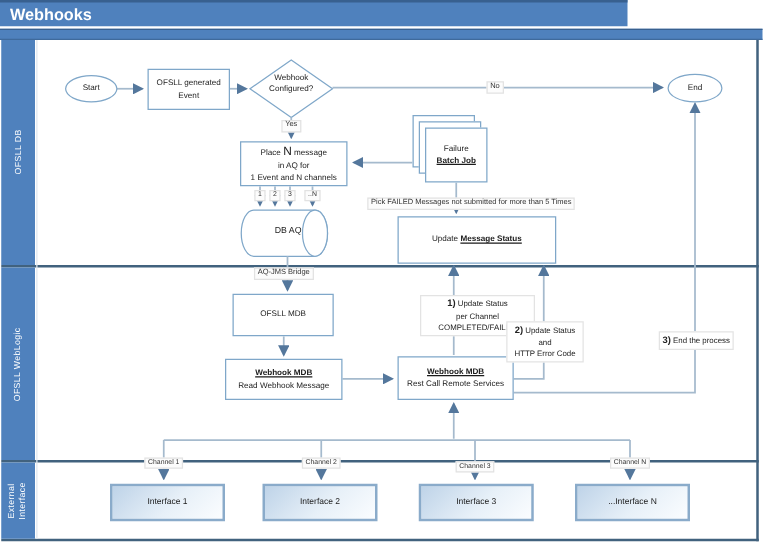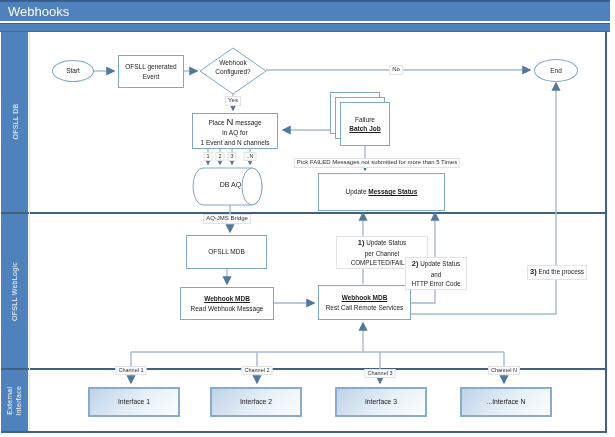--- a/index.html
+++ b/index.html
@@ -1,20 +1,20 @@
 <!DOCTYPE html>
 <html><head>
 <meta charset="utf-8">
 <style>
   html,body{margin:0;padding:0;background:#fff;}
   .stage{position:relative;width:615px;height:437px;background:#fff;overflow:hidden;
          font-family:"Liberation Sans",sans-serif;}
-  .titlebar{position:absolute;left:0;top:0;width:610px;height:21px;background:#4f81bd;
+  .titlebar{position:absolute;left:0;top:0;width:502px;height:21px;background:#4f81bd;
             border-top:2px solid #38608f;color:#fff;font-size:13px;display:flex;align-items:center;
-            padding-left:8px;box-sizing:border-box;z-index:6;}
+            padding-left:8px;box-sizing:border-box;z-index:6;font-weight:bold;}
   .titlestrip{position:absolute;left:0;top:23px;width:610px;height:7px;background:#4f81bd;
               border-top:1px solid #38608f;border-bottom:1px solid #3f6a9c;z-index:6;}
   .lane-col{position:absolute;left:1px;width:27px;background:#4f81bd;display:flex;
             align-items:center;justify-content:center;z-index:2;}
   .lane-col span{transform:rotate(-90deg);color:#fff;font-size:7px;white-space:nowrap;letter-spacing:.3px;}
   .lane-col.wrap span{white-space:normal;width:44px;text-align:center;line-height:1.25;}
   .hborder{position:absolute;left:1px;width:606px;height:2px;background:#41627e;z-index:1;}
   .vborder{position:absolute;width:2px;background:#41627e;z-index:1;}
   .innerline{position:absolute;left:29px;top:31px;width:1px;height:400px;background:#dfe8f0;z-index:1;}
   svg.layer{position:absolute;left:0;top:0;z-index:2;}

